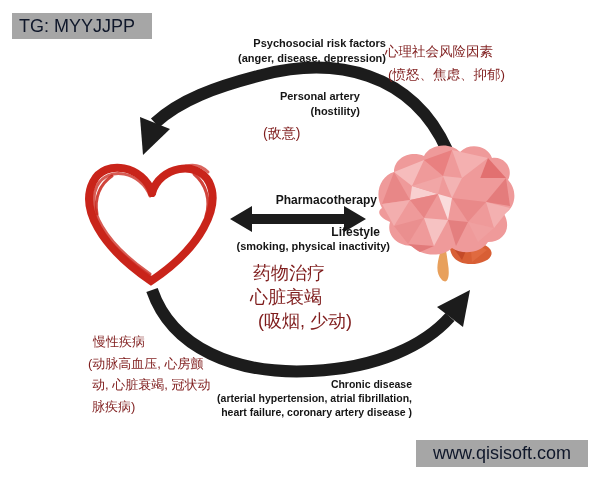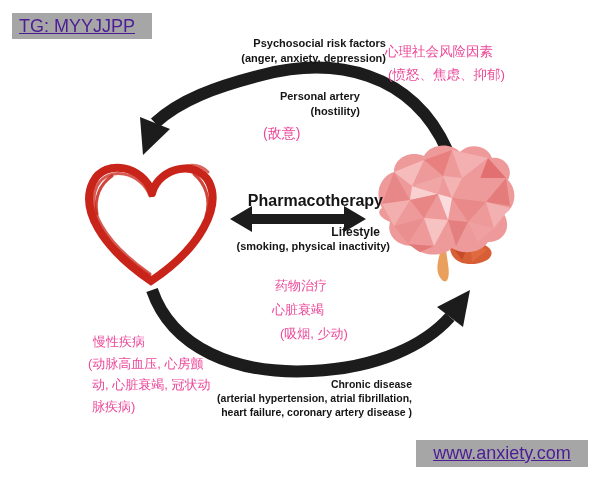--- a/index.html
+++ b/index.html
@@ -3,37 +3,37 @@
 <meta charset="utf-8">
 <style>
   html,body{margin:0;padding:0;background:#fff;}
   #stage{
     position:relative;width:600px;height:480px;background:#ffffff;overflow:hidden;
     font-family:"Liberation Sans",sans-serif;
   }
   #stage svg{position:absolute;left:0;top:0;}
   .abs{position:absolute;}
   .en{font-weight:bold;color:#151515;text-align:right;}
-  .zh{color:#ec4899;font-weight:400;}
-  .wm{background:#a6a6a6;color:#4c1d95;overflow:hidden;white-space:nowrap;text-decoration:underline;}
+  .zh{color:#7f1d1d;font-weight:400;}
+  .wm{background:#a6a6a6;color:#0f172a;overflow:hidden;white-space:nowrap;}
   .wm-tl{left:12px;top:13px;width:133px;height:26px;font-size:18px;line-height:26px;padding-left:7px;}
   .wm-br{left:416px;top:440px;width:172px;height:27px;font-size:18px;line-height:27px;text-align:center;}
 
   .psy-en{left:226px;top:36px;width:160px;font-size:11px;line-height:15px;}
   .psy-zh{left:385px;top:40px;font-size:13.5px;line-height:23px;}
   .psy-zh .l2{padding-left:3px;}
 
   .per-en{left:240px;top:89px;width:120px;font-size:11px;line-height:15px;}
   .per-zh{left:257px;top:122px;font-size:14px;line-height:23px;}
   .per-zh .l2{padding-left:6px;}
 
-  .mid-en1{left:218px;top:193px;width:165px;font-size:16px;line-height:15px;}
+  .mid-en1{left:212px;top:193px;width:165px;font-size:12px;line-height:15px;}
   .mid-en2{left:215px;top:225px;width:165px;font-size:12px;line-height:14px;}
   .mid-en3{left:205px;top:239px;width:185px;font-size:11px;line-height:14px;}
-  .mid-zh{left:250px;top:274px;font-size:13px;line-height:24px;margin-left:22px;}
+  .mid-zh{left:250px;top:261px;font-size:18px;line-height:24px;}
   .mid-zh .l1{padding-left:3px;}
   .mid-zh .l3{padding-left:8px;}
 
   .chr-zh{left:88px;top:331px;font-size:13px;line-height:21.5px;}
   .chr-zh .l1{padding-left:5px;}
   .chr-zh .l3{padding-left:4px;}
   .chr-zh .l4{padding-left:4px;}
   .chr-en{left:192px;top:377px;width:220px;font-size:10.5px;line-height:14px;}
 </style>
 </head>
@@ -98,21 +98,21 @@
       <polygon points="448,220 468,222 456,246" fill="#e47f7f"></polygon>
       <polygon points="468,222 494,228 478,242" fill="#f0a0a0"></polygon>
       <polygon points="408,244 434,246 420,252" fill="#e27a7a"></polygon>
     </g>
   </svg>
 
   <div class="abs wm wm-tl">TG: MYYJJPP</div>
 
   <div class="abs en psy-en">
     <div>Psychosocial risk factors</div>
-    <div>(anger, anxiety, depression)</div>
+    <div>(anger, disease, depression)</div>
   </div>
 
   <div class="abs zh psy-zh">
     <div class="l1">心理社会风险因素</div>
     <div class="l2">(愤怒、焦虑、抑郁)</div>
   </div>
 
   <div class="abs en per-en">
     <div>Personal artery</div>
     <div>(hostility)</div>
@@ -137,15 +137,15 @@
     <div>heart failure, coronary artery disease )</div>
   </div>
 
   <div class="abs zh chr-zh">
     <div class="l1">慢性疾病</div>
     <div class="l2">(动脉高血压, 心房颤</div>
     <div class="l3">动, 心脏衰竭, 冠状动</div>
     <div class="l4">脉疾病)</div>
   </div>
 
-  <div class="abs wm wm-br">www.anxiety.com</div>
+  <div class="abs wm wm-br">www.qisisoft.com</div>
 
 </div>
 
 </body></html>

